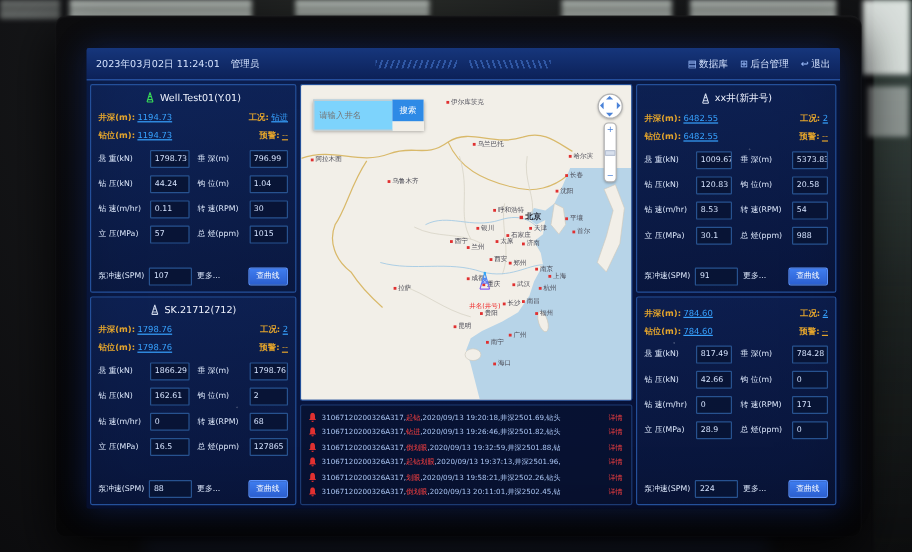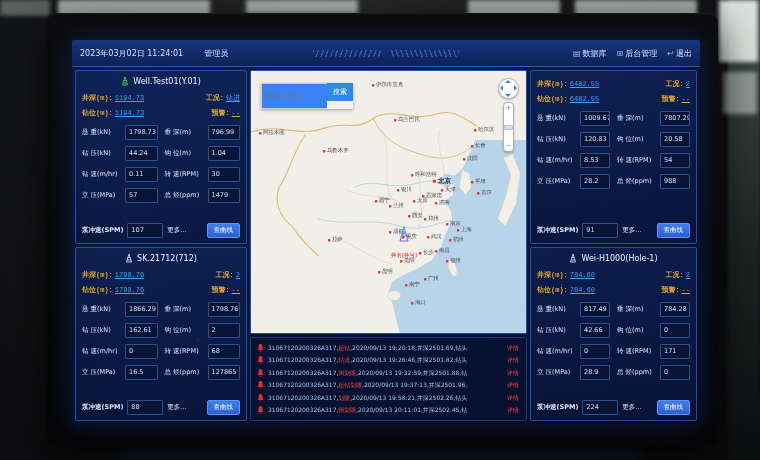--- a/index.html
+++ b/index.html
@@ -14,60 +14,60 @@
   .screen{position:absolute;left:26px;top:27px;right:18px;bottom:23px;background:linear-gradient(160deg,#0d2257 0%,#0a1a46 35%,#07123a 70%,#060e2e 100%);border-radius:2px;box-shadow:0 0 26px rgba(30,80,220,.28),inset 0 0 46px rgba(0,0,0,.35);overflow:hidden;}
   .screen::before{content:'';position:absolute;inset:0;pointer-events:none;z-index:0;background-image:
     radial-gradient(circle at 12% 30%,rgba(255,255,255,.5) 0 .5px,transparent 1px),
     radial-gradient(circle at 88% 22%,rgba(255,255,255,.45) 0 .5px,transparent 1px),
     radial-gradient(circle at 78% 64%,rgba(255,255,255,.4) 0 .5px,transparent 1px),
     radial-gradient(circle at 20% 78%,rgba(255,255,255,.4) 0 .5px,transparent 1px),
     radial-gradient(circle at 55% 90%,rgba(255,255,255,.35) 0 .5px,transparent 1px),
     radial-gradient(circle at 40% 15%,rgba(255,255,255,.35) 0 .5px,transparent 1px);}
 
   .topbar{position:relative;z-index:1;height:27px;display:flex;align-items:center;padding:0 8px;background:linear-gradient(180deg,#16367c,#0c2158);border-bottom:1px solid #2c5bb0;box-sizing:border-box;}
-  .tb-left{display:flex;gap:21px;font-size:8px;color:#d6e4ff;}
+  .tb-left{display:flex;gap:9px;font-size:8px;color:#d6e4ff;}
   .tb-center{position:absolute;left:50%;transform:translateX(-50%);display:flex;align-items:center;gap:10px;}
   .title{font-size:14px;font-weight:bold;color:#fff;letter-spacing:2px;text-shadow:0 0 7px rgba(120,170,255,.65);white-space:nowrap;}
   .hatch{width:68px;height:7px;background:repeating-linear-gradient(110deg,#3a66b8 0 1.5px,transparent 1.5px 4.5px);opacity:.75;}
   .hatch.r{transform:scaleX(-1);}
   .tb-right{margin-left:auto;display:flex;gap:10px;font-size:8px;color:#d6e4ff;}
   .hbtn{display:flex;align-items:center;gap:2px;cursor:pointer;white-space:nowrap;}
   .hicon{font-size:8px;color:#9fc0ff;}
 
   .main{position:relative;z-index:1;display:flex;gap:3px;padding:3px;height:calc(100% - 27px);box-sizing:border-box;}
   .col{display:flex;flex-direction:column;gap:3px;}
   .col.left{width:172px;justify-content:space-between;}
   .col.right{width:167px;}
   .center{flex:1;display:flex;flex-direction:column;gap:3px;min-width:0;}
 
   .panel{flex:1;border:1px solid #24509a;background:linear-gradient(180deg,rgba(16,38,92,.55),rgba(10,24,62,.55));border-radius:2px;padding:4px 6px 5px;display:flex;flex-direction:column;box-sizing:border-box;min-height:0;}
   .phead{display:flex;justify-content:center;align-items:center;gap:4px;padding:1px 0 3px;}
   .pname{font-size:8px;color:#f0f4ff;white-space:nowrap;}
   .antenna path{fill:none;stroke-width:.9;}
   .antenna.online path{stroke:#37d957;}
   .antenna.offline path{stroke:#cfd8ea;}
-  .kvrow{display:flex;justify-content:space-between;align-items:center;margin:4px 0 1px;font-family:Liberation Mono, monospace;}
+  .kvrow{display:flex;justify-content:space-between;align-items:center;margin:4px 0 1px;}
   .kv{display:flex;gap:2px;align-items:baseline;min-width:0;}
   .klab{font-size:7px;color:#e3a42c;font-weight:bold;white-space:nowrap;}
   .kval{font-size:7px;color:#37a2ff;text-decoration:underline;white-space:nowrap;}
   .kval.warn{color:#e3a42c;}
   .pgrid{display:grid;grid-template-columns:1fr 1fr;column-gap:7px;row-gap:6px;margin-top:6px;}
   .pcell{display:flex;align-items:center;gap:3px;min-width:0;}
   .plab{font-size:6.5px;color:#dde8fb;white-space:nowrap;width:40px;flex:none;}
   .pbox{flex:1;min-width:0;border:1px solid #27528f;background:rgba(8,20,52,.9);color:#d6e4ff;font-size:6.5px;padding:2px 3px;border-radius:1px;height:9px;line-height:9px;overflow:hidden;white-space:nowrap;}
   .pfoot{display:flex;align-items:center;gap:4px;margin-top:auto;padding-top:6px;}
-  .pfoot .plab{width:auto;font-weight:bold;}
+  .pfoot .plab{width:auto;}
   .pfoot .pbox{flex:none;width:28px;}
   .more{font-size:6.5px;color:#dde8fb;cursor:pointer;text-decoration:none;}
   .curvebtn{margin-left:auto;background:linear-gradient(180deg,#3f7df0,#2b5fd0);border:1px solid #5b93ff;color:#fff;font-size:6.5px;padding:2px 6px;border-radius:2px;cursor:pointer;font-family:inherit;white-space:nowrap;}
 
   .map{flex:1;position:relative;background:#f2efe8;border:1px solid #24509a;border-radius:2px;overflow:hidden;min-height:0;}
   .geo{position:absolute;inset:0;width:100%;height:100%;}
   .searchbar{position:absolute;left:10px;top:12px;display:flex;box-shadow:0 1px 3px rgba(0,0,0,.35);z-index:3;}
-  .searchbar input{width:66px;height:18px;box-sizing:border-box;border:1px solid #ccc;border-right:none;font-size:7px;padding:12px 4px;color:#333;background:#3b82f6;outline:none;font-family:inherit;}
+  .searchbar input{width:66px;height:18px;box-sizing:border-box;border:1px solid #ccc;border-right:none;font-size:7px;padding:12px 4px;color:#333;background:#7dd3fc;outline:none;font-family:inherit;}
   .searchbar button{height:18px;width:26px;background:#2e8ae6;color:#fff;border:none;font-size:7px;cursor:pointer;font-family:inherit;}
   .navctl{position:absolute;right:7px;top:7px;display:flex;flex-direction:column;align-items:center;gap:3px;z-index:3;}
   .compass{width:19px;height:19px;border-radius:50%;background:#fff;border:1px solid #b2b2b2;position:relative;box-shadow:0 1px 2px rgba(0,0,0,.25);}
   .compass i{position:absolute;width:0;height:0;border:3px solid transparent;}
   .compass .n{top:1px;left:6px;border-bottom-color:#4a82d8;border-top-width:0;}
   .compass .s{bottom:1px;left:6px;border-top-color:#4a82d8;border-bottom-width:0;}
   .compass .w{left:1px;top:6px;border-right-color:#4a82d8;border-left-width:0;}
   .compass .e{right:1px;top:6px;border-left-color:#4a82d8;border-right-width:0;}
   .zoombar{width:9px;height:46px;background:#fff;border:1px solid #b2b2b2;border-radius:4px;display:flex;flex-direction:column;align-items:center;justify-content:space-between;font-size:7px;color:#4a82d8;padding:1px 0;box-shadow:0 1px 2px rgba(0,0,0,.25);}
   .zoombar .notch{width:7px;height:3px;background:#d7dfec;border:1px solid #b8c2d4;border-radius:1px;}
@@ -180,21 +180,21 @@
                 <div class="pcell">
                   <span class="plab">转 速(RPM)</span>
                   <span class="pbox">30</span>
                 </div>
                 <div class="pcell">
                   <span class="plab">立 压(MPa)</span>
                   <span class="pbox">57</span>
                 </div>
                 <div class="pcell">
                   <span class="plab">总 烃(ppm)</span>
-                  <span class="pbox">1479</span>
+                  <span class="pbox">1015</span>
                 </div>
               </div>
             <div class="pfoot">
               <span class="plab">泵冲速(SPM)</span>
               <span class="pbox">107</span>
               <a class="more">更多...</a>
               <button class="curvebtn">查曲线</button>
             </div>
           </section>
 
@@ -398,20 +398,26 @@
                 </svg>
                 <span class="logtext"><span>31067120200326A317,</span><span class="ev">倒划眼</span><span>,2020/09/13 20:11:01,井深2502.45,钻头位置2502.45,</span></span>
                 <span class="detail">详情</span>
               </div>
             </div>
         </div>
 
         <div class="col right">
 
           <section class="panel">
+            <div class="phead">
+              <svg class="antenna offline" width="8" height="10" viewBox="0 0 8 10">
+                  <path d="M4 1 L1.5 9 M4 1 L6.5 9 M2.8 4.5 L5.2 4.5 M2.2 7 L5.8 7 M1.5 9 L6.5 9"></path>
+                </svg>
+              <span class="pname">xx井(新井号)</span>
+            </div>
             <div class="kvrow">
               <div class="kv">
                   <span class="klab">井深(m):</span>
                   <span class="kval">6482.55</span>
                 </div>
               <div class="kv">
                   <span class="klab">工况:</span>
                   <span class="kval">2</span>
                 </div>
             </div>
@@ -425,62 +431,56 @@
                   <span class="kval warn">--</span>
                 </div>
             </div>
             <div class="pgrid">
                 <div class="pcell">
                   <span class="plab">悬 重(kN)</span>
                   <span class="pbox">1009.67</span>
                 </div>
                 <div class="pcell">
                   <span class="plab">垂 深(m)</span>
-                  <span class="pbox">7807.29</span>
+                  <span class="pbox">5373.83</span>
                 </div>
                 <div class="pcell">
                   <span class="plab">钻 压(kN)</span>
                   <span class="pbox">120.83</span>
                 </div>
                 <div class="pcell">
                   <span class="plab">钩 位(m)</span>
                   <span class="pbox">20.58</span>
                 </div>
                 <div class="pcell">
                   <span class="plab">钻 速(m/hr)</span>
                   <span class="pbox">8.53</span>
                 </div>
                 <div class="pcell">
                   <span class="plab">转 速(RPM)</span>
                   <span class="pbox">54</span>
                 </div>
                 <div class="pcell">
                   <span class="plab">立 压(MPa)</span>
-                  <span class="pbox">28.2</span>
+                  <span class="pbox">30.1</span>
                 </div>
                 <div class="pcell">
                   <span class="plab">总 烃(ppm)</span>
                   <span class="pbox">988</span>
                 </div>
               </div>
             <div class="pfoot">
               <span class="plab">泵冲速(SPM)</span>
               <span class="pbox">91</span>
               <a class="more">更多...</a>
               <button class="curvebtn">查曲线</button>
             </div>
           </section>
 
           <section class="panel">
-            <div class="phead">
-              <svg class="antenna offline" width="8" height="10" viewBox="0 0 8 10">
-                  <path d="M4 1 L1.5 9 M4 1 L6.5 9 M2.8 4.5 L5.2 4.5 M2.2 7 L5.8 7 M1.5 9 L6.5 9"></path>
-                </svg>
-              <span class="pname">Wei-H1000(Hole-1)</span>
-            </div>
             <div class="kvrow">
               <div class="kv">
                   <span class="klab">井深(m):</span>
                   <span class="kval">784.60</span>
                 </div>
               <div class="kv">
                   <span class="klab">工况:</span>
                   <span class="kval">2</span>
                 </div>
             </div>

